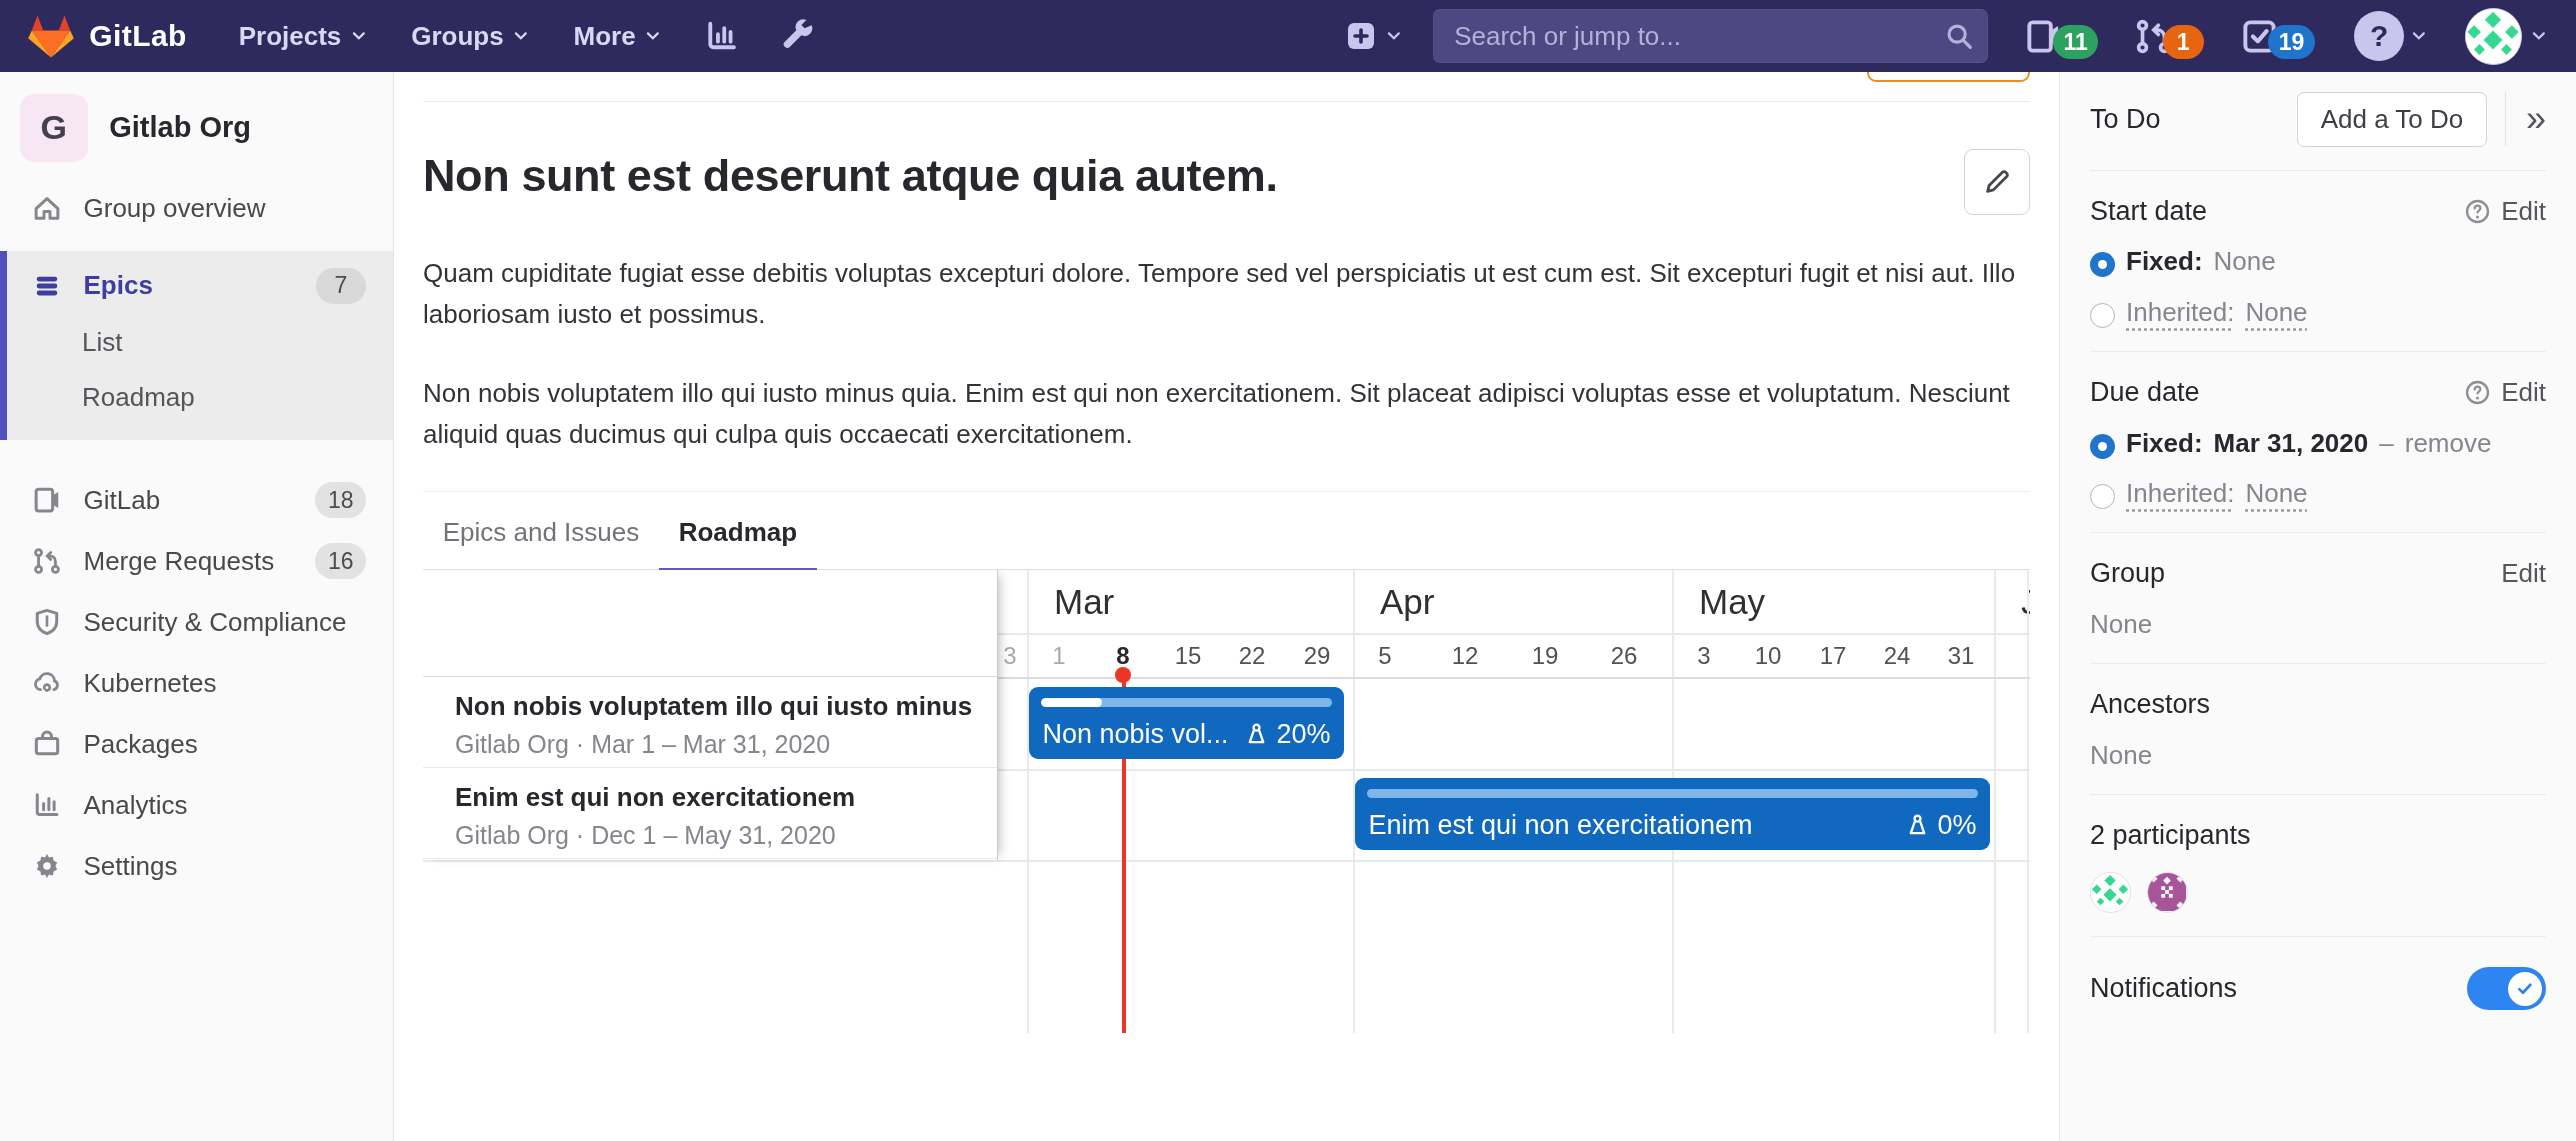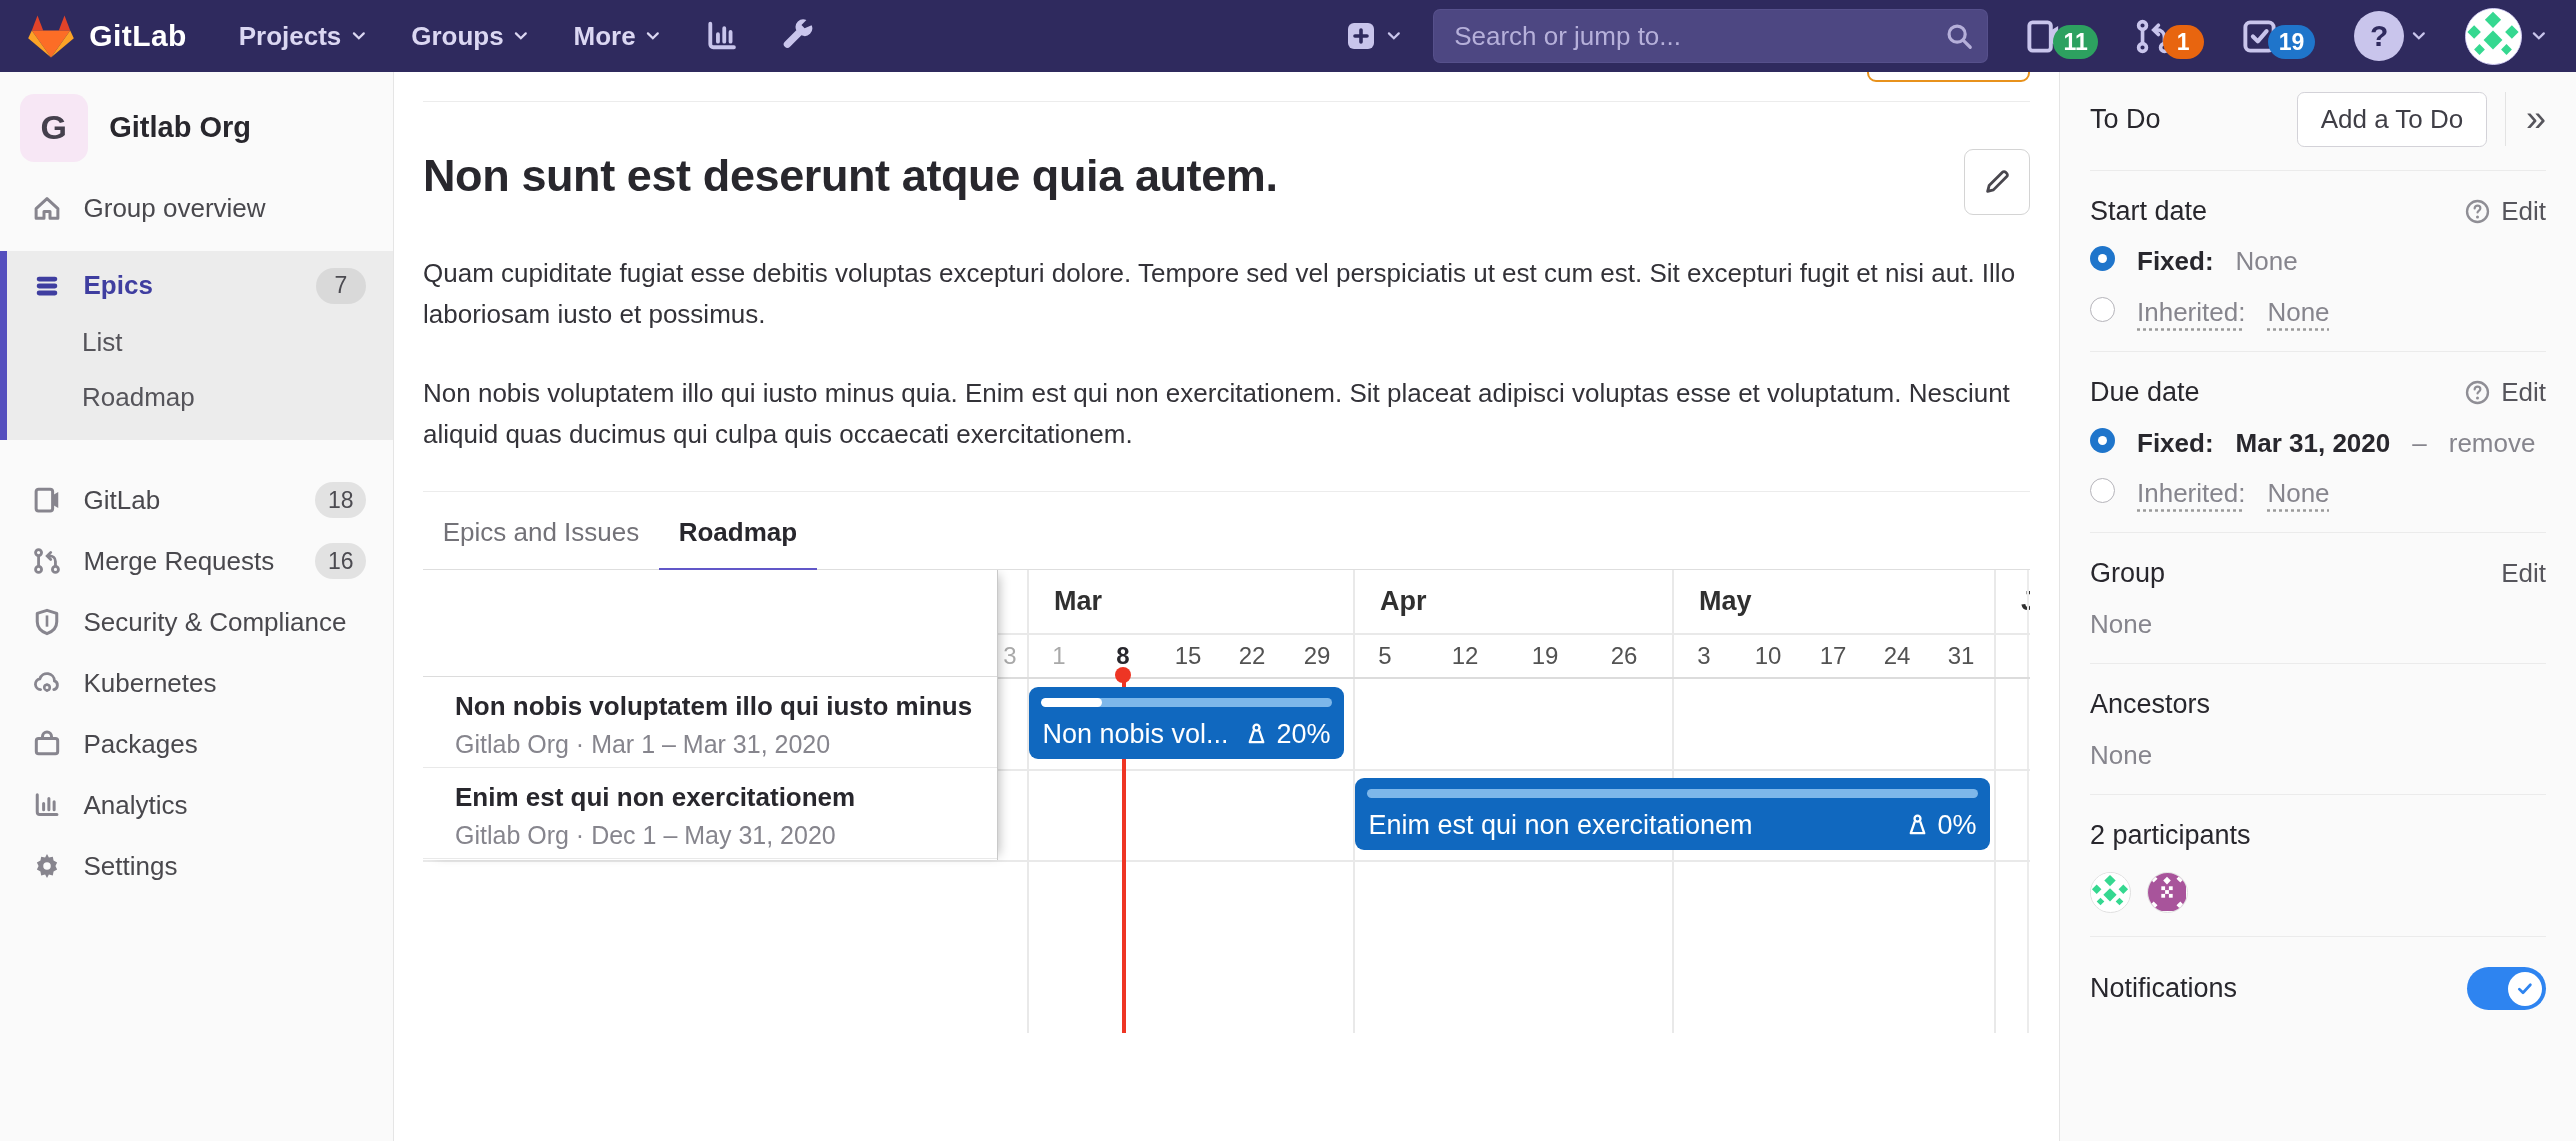--- a/index.html
+++ b/index.html
@@ -58,21 +58,21 @@
   .divider-mid { border-top:1.8px solid #ececec; margin-top:36px; }
   .tabs { display:flex; border-bottom:1.8px solid #dedede; }
   .tab { padding:25px 19.7px 19.7px 19.7px; font-size:26px; color:#737278; cursor:pointer; border-bottom:3.6px solid transparent; margin-bottom:-1.8px; }
   .tab.active { color:#28272d; font-weight:bold; border-bottom-color:#6157c8; }
 
   
   .roadmap { position:relative; height:463px; overflow:hidden; }
   .vline { position:absolute; top:0; bottom:0; width:1.8px; background:#e9e9e9; z-index:1; }
   .hline { position:absolute; height:1.8px; background:#e9e9e9; z-index:1; }
   .m-cell { position:absolute; top:0; height:63px; overflow:hidden; }
-  .m-label { font-size:27px; font-weight:bold; color:#303030; line-height:63px; padding-left:27px; white-space:nowrap; }
+  .m-label { font-size:35px; font-weight:normal; color:#303030; line-height:63px; padding-left:27px; white-space:nowrap; }
   .tick { position:absolute; top:63px; line-height:45px; font-size:24px; color:#525252; transform:translateX(-50%); z-index:2; }
   .tick.past { color:#a9a9a9; }
   .tick.today { color:#28272d; font-weight:bold; }
   .today-dot { position:absolute; width:16px; height:16px; border-radius:50%; background:#ee3524; z-index:6; }
   .today-line { position:absolute; width:3.6px; background:#ee3524; z-index:2; }
   .epic-bar { position:absolute; height:72px; background:#1068bf; border-radius:9px; z-index:4; cursor:pointer; color:#fff; }
   .bar-track { position:absolute; left:11.6px; right:11.6px; top:11.6px; height:9px; border-radius:4.5px; background:#7db7ea; overflow:hidden; }
   .bar-done { height:100%; background:#fff; border-radius:4.5px; }
   .bar-bottom { position:absolute; left:13.4px; right:13.4px; bottom:9px; display:flex; justify-content:space-between; align-items:center; }
   .bar-title { font-size:27px; white-space:nowrap; overflow:hidden; }
@@ -88,21 +88,21 @@
   .todo-row { padding-top:19.7px; display:flex; align-items:center; }
   .todo-label { font-size:27px; color:#28272d; }
   .add-todo { margin-left:auto; height:55px; padding:0 23px; border:1.8px solid #d3d2d8; border-radius:7.2px; background:#fff; font-size:26px; color:#3f3e46; font-family:inherit; cursor:pointer; }
   .collapse-btn { margin-left:18px; padding-left:19.7px; border-left:1.8px solid #e3e3e3; font-size:36px; color:#56555c; height:54px; display:flex; align-items:center; cursor:pointer; }
   .aside .divider { border-top:1.8px solid #ebebeb; margin-top:23px; }
   .sec { margin-top:25px; }
   .sec-head { display:flex; align-items:center; }
   .sec-title { font-size:27px; color:#28272d; }
   .sec-right { margin-left:auto; display:flex; align-items:center; gap:10.7px; }
   .edit-link { font-size:26px; color:#56555c; cursor:pointer; }
-  .radio-row { display:flex; align-items:flex-start; margin-top:19.7px; gap:22px; }
+  .radio-row { display:flex; align-items:flex-end; margin-top:19.7px; gap:11px; }
   .radio { width:25px; height:25px; border-radius:50%; flex:0 0 auto; }
   .radio.on { background:#1f75cb; position:relative; }
   .radio.on::after { content:""; position:absolute; left:8px; top:8px; width:9px; height:9px; background:#fff; border-radius:50%; }
   .radio.off { background:#fff; border:1.8px solid #b5b4ba; }
   .lbl-bold { font-size:26px; font-weight:bold; color:#28272d; }
   .lbl-gray { font-size:26px; color:#86858d; }
   .dotted { text-decoration:underline dotted #9a9a9a; text-underline-offset:7.2px; }
   .sec-value { font-size:26px; color:#86858d; margin-top:19.7px; }
   .pt-avatars { display:flex; gap:16px; margin-top:21.5px; }
   .pt-avatar { width:41px; height:41px; border-radius:50%; background:#fff; border:1.8px solid #e0e0e0; overflow:hidden; cursor:pointer; }

